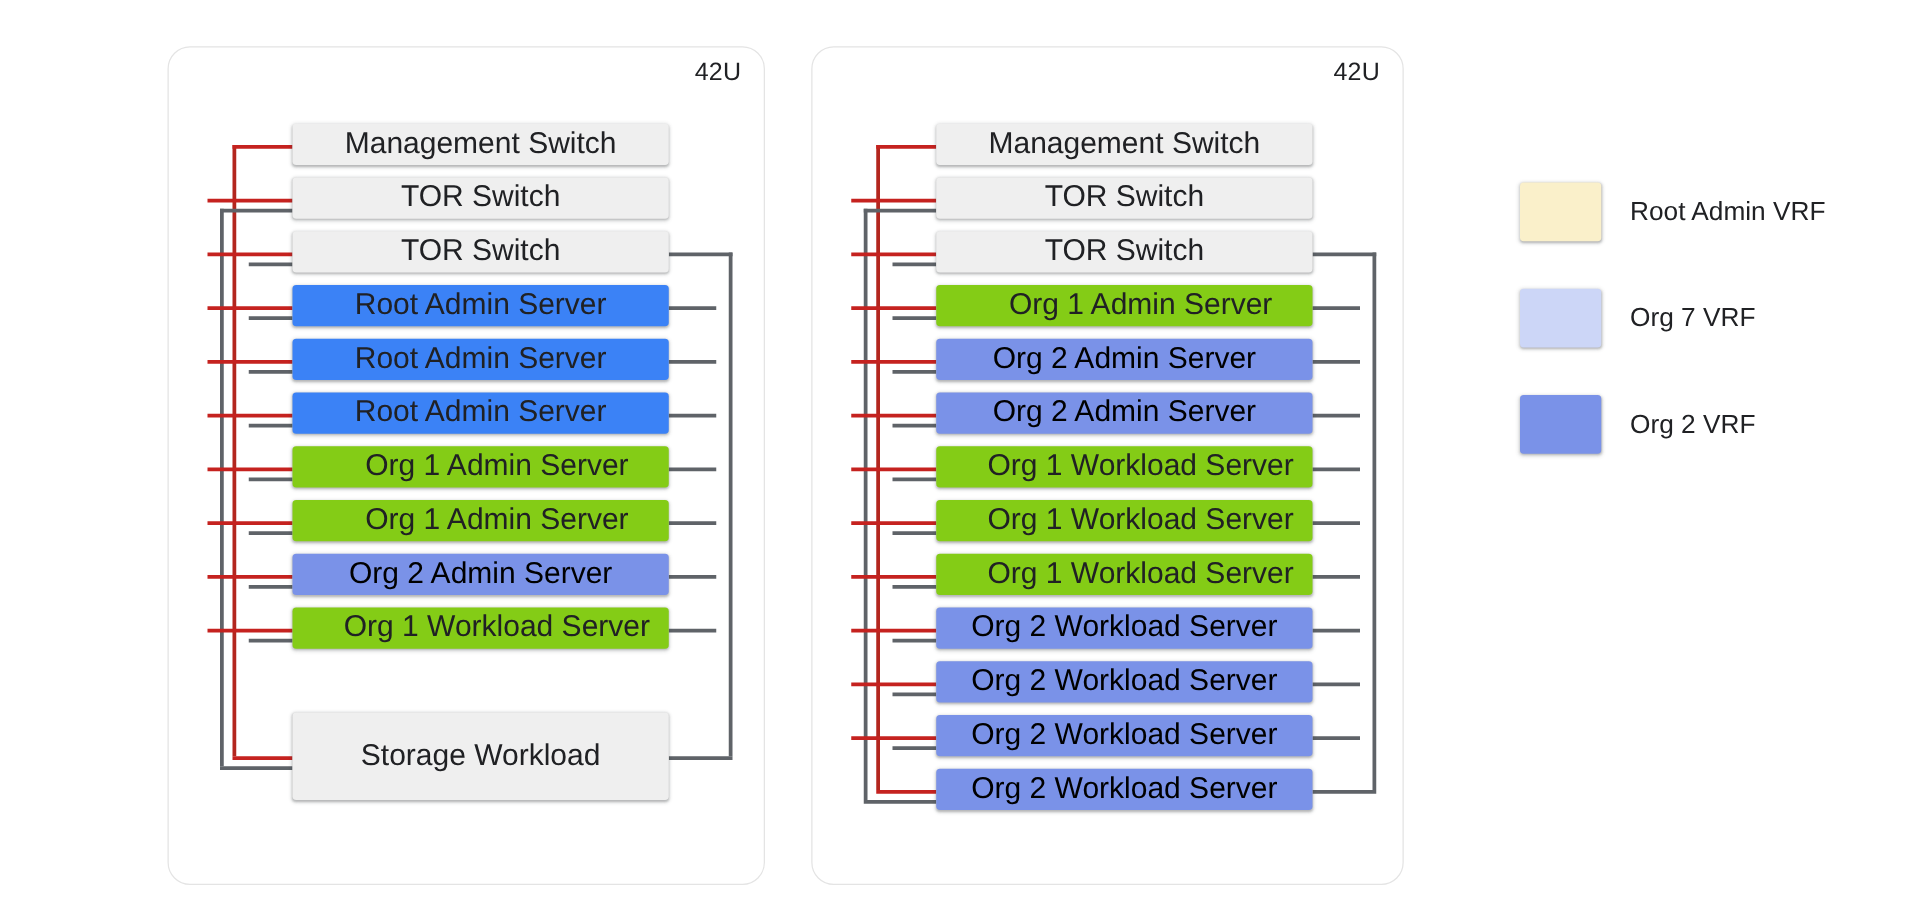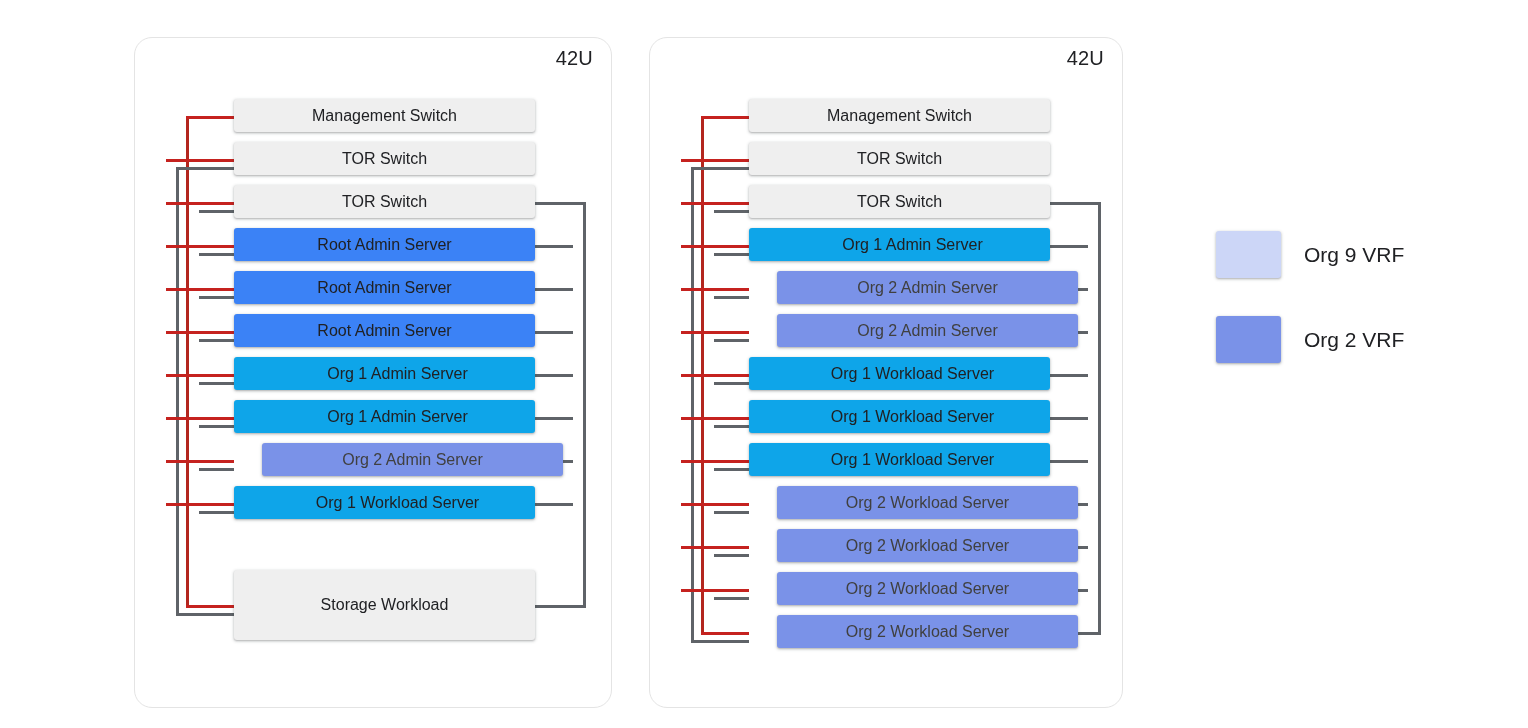--- a/index.html
+++ b/index.html
@@ -42,30 +42,30 @@
   }
 
   
   .device {
     position: absolute;
     box-sizing: border-box;
     border-radius: 3px;
     display: flex;
     align-items: center;
     justify-content: center;
-    font-size: 16px;
+    font-size: 24px;
     line-height: 1.1;
     white-space: nowrap;
     box-shadow: 0 1px 2px rgba(60,64,67,0.30), 0 1px 3px 1px rgba(60,64,67,0.12);
     z-index: 4;
   }
   .device.infra   { background: #efefef; color: #202124; }
   .device.root    { background: #3b82f6; color: #202124; }
-  .device.org1    { background: #0ea5e9; color: #202124; padding-left: 26px; }
-  .device.org2    { background: #7a92e8; color: #404040; margin-left: 28px; }
+  .device.org1    { background: #84cc16; color: #202124; padding-left: 26px; }
+  .device.org2    { background: #7a92e8; color: #000000; }
 
   
   .wire {
     position: absolute;
     z-index: 1;
   }
   .wire.red-v  { background: #b3261e; width: 3px; }
   .wire.red-h  { background: #c5221f; height: 3px; }
   .wire.gray-v { background: #5f6368; width: 3px; }
   .wire.gray-h { background: #5f6368; height: 3px; }
@@ -241,21 +241,25 @@
     <div class="wire gray-h" style="left: 714px; top: 596.5px; width: 35px;"></div>
     <div class="wire gray-h" style="left: 1050px; top: 588.5px; width: 38px;"></div>
     <div class="device org2" style="left: 749px; top: 572px; width: 301px; height: 33px;">
       <span>Org 2 Workload Server</span>
     </div>
     <div class="wire red-h" style="left: 701px; top: 631.5px; width: 48px;"></div>
     <div class="device org2" style="left: 749px; top: 615px; width: 301px; height: 33px;">
       <span>Org 2 Workload Server</span>
     </div>
     <div class="legend"></div>
+    <div class="legend-row" style="left: 1216px; top: 146px;">
+      <div class="legend-swatch" style="background: rgb(250, 240, 202); width: 65px; height: 47px;"></div>
+      <div class="legend-text">Root Admin VRF</div>
+    </div>
     <div class="legend-row" style="left: 1216px; top: 231px;">
       <div class="legend-swatch" style="background: rgb(204, 214, 247); width: 65px; height: 47px;"></div>
-      <div class="legend-text">Org 9 VRF</div>
+      <div class="legend-text">Org 7 VRF</div>
     </div>
     <div class="legend-row" style="left: 1216px; top: 316px;">
       <div class="legend-swatch" style="background: rgb(122, 146, 232); width: 65px; height: 47px;"></div>
       <div class="legend-text">Org 2 VRF</div>
     </div>
   </div>
 
 </body></html>

